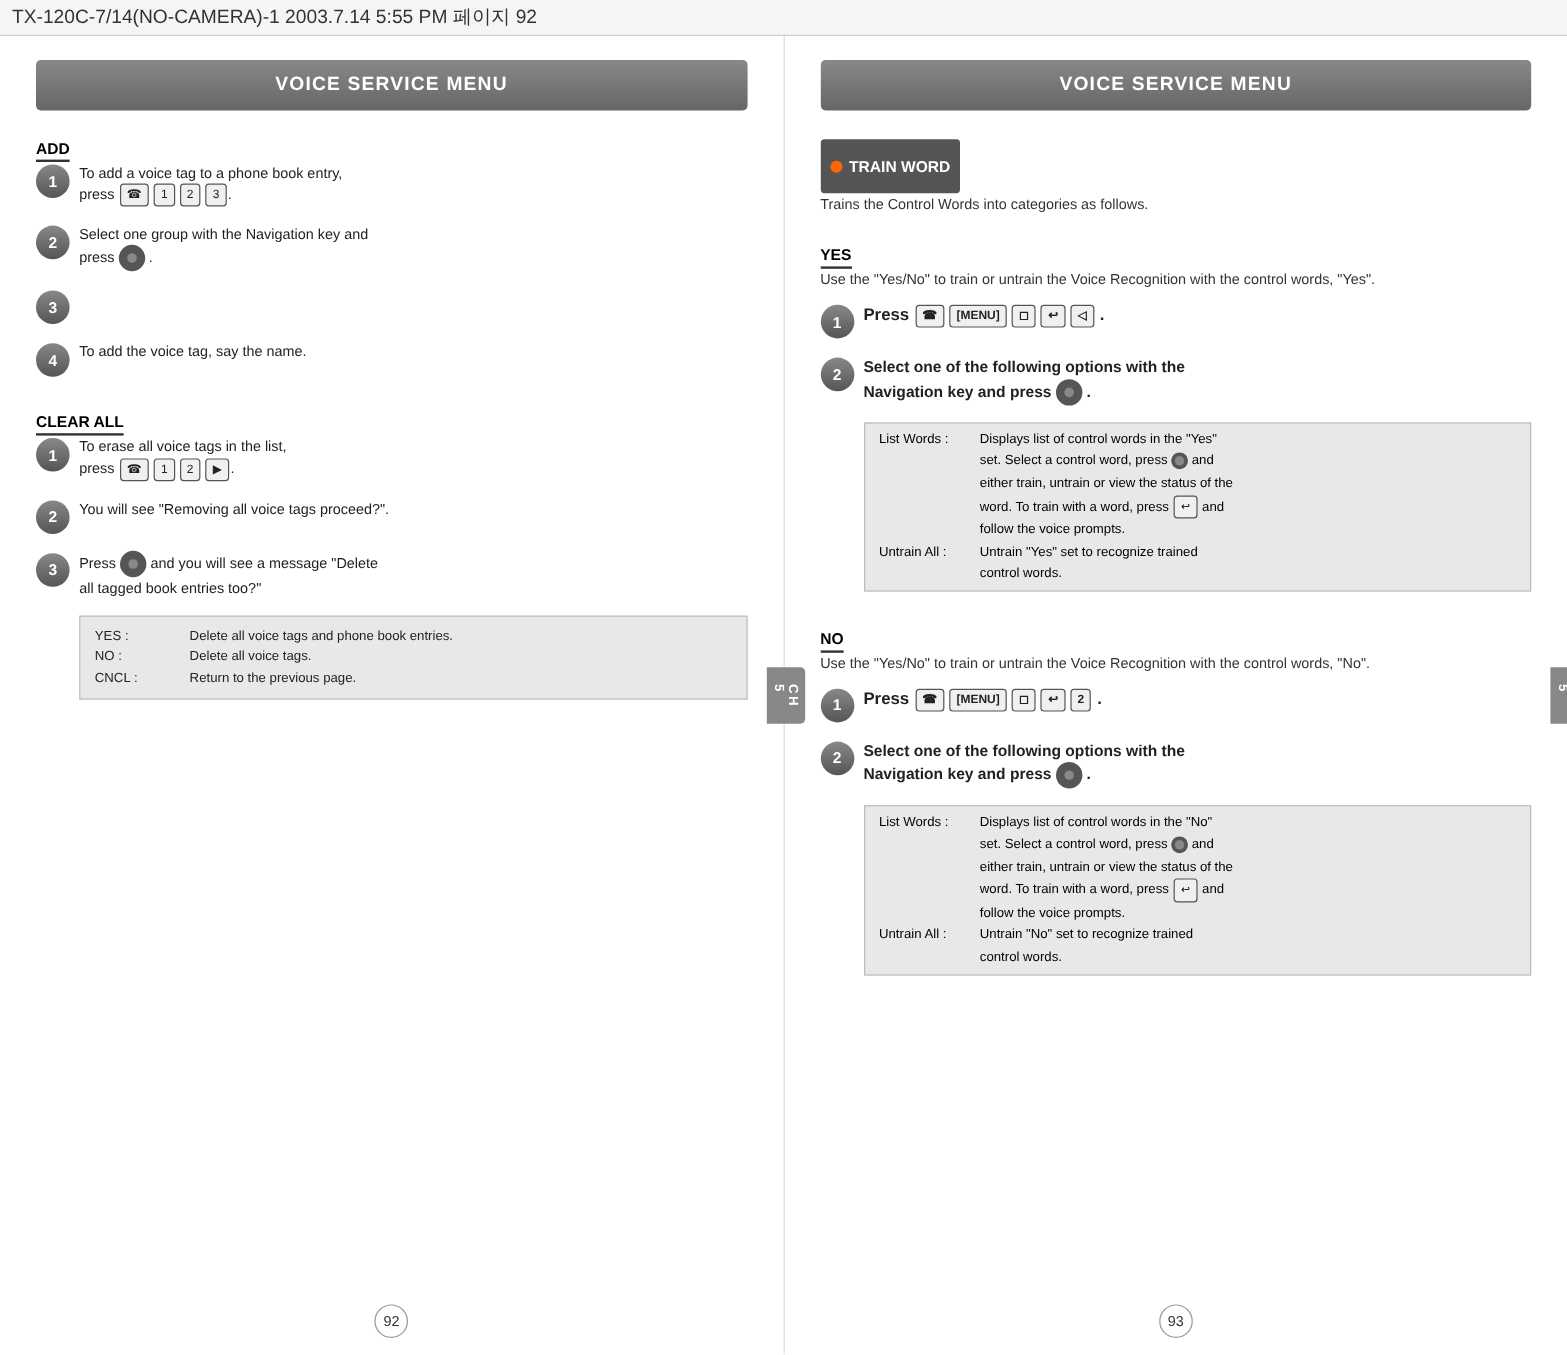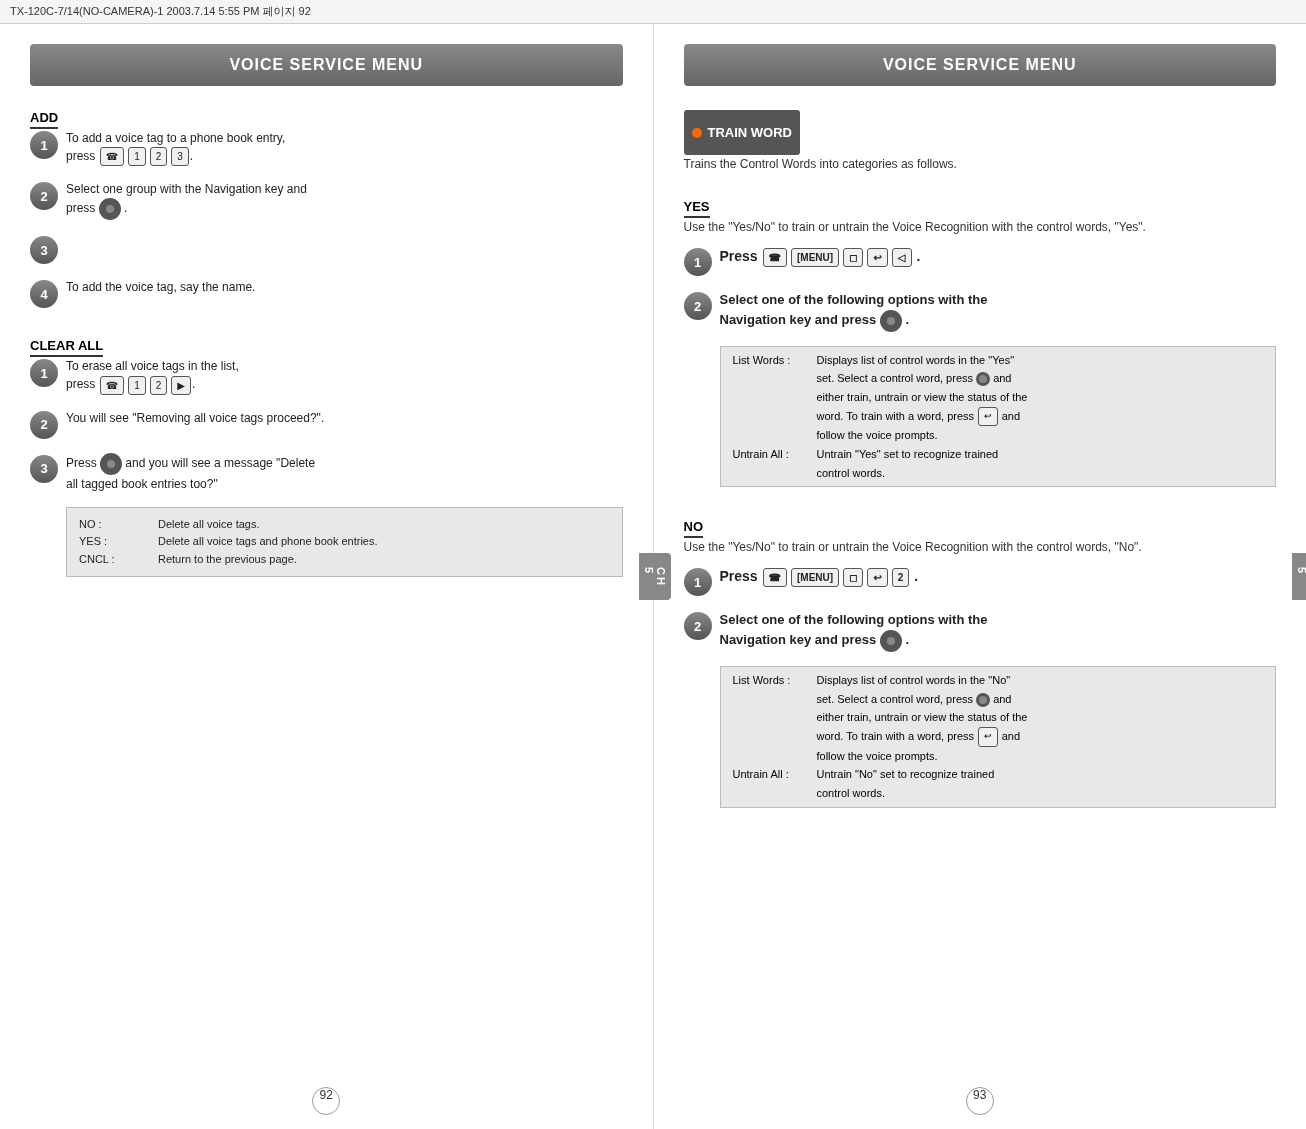--- a/index.html
+++ b/index.html
@@ -6,21 +6,21 @@
     body {
       font-family: Arial, sans-serif;
       background: #fff;
       width: 1306px;
       min-height: 1129px;
       display: flex;
       flex-direction: column;
     }
 
     .top-bar {
-      font-size: 11px;
+      font-size: 16px;
       color: #333;
       padding: 4px 10px;
       border-bottom: 1px solid #ccc;
       background: #f5f5f5;
     }
 
     .pages-container {
       display: flex;
       flex: 1;
     }
@@ -132,21 +132,21 @@
       position: absolute;
       bottom: 14px;
       left: 50%;
       transform: translateX(-50%);
       background: white;
       border: 1px solid #999;
       border-radius: 50%;
       width: 28px;
       height: 28px;
       display: flex;
-      align-items: flex-start;
+      align-items: center;
       justify-content: center;
       font-size: 12px;
       color: #333;
     }
 
     .ch-tab {
       position: absolute;
       right: -18px;
       top: 50%;
       transform: translateY(-50%);
@@ -316,26 +316,26 @@
         <div class="step-text">
           <span>Press</span>
           <span class="ok-btn"></span>
           and you will see a message "Delete<br>all tagged book entries too?"
         </div>
       </div>
 
       
       <div class="info-box">
         <div class="info-grid-row">
+          <span class="info-grid-label">YES :</span>
+          <span class="info-grid-value">Delete all voice tags and phone book entries.</span>
+        </div>
+        <div class="info-grid-row">
           <span class="info-grid-label">NO :</span>
           <span class="info-grid-value">Delete all voice tags.</span>
-        </div>
-        <div class="info-grid-row">
-          <span class="info-grid-label">YES :</span>
-          <span class="info-grid-value">Delete all voice tags and phone book entries.</span>
         </div>
         <div class="info-grid-row">
           <span class="info-grid-label">CNCL :</span>
           <span class="info-grid-value">Return to the previous page.</span>
         </div>
       </div>
     </div>
 
     <div class="page-num">
       <span>92</span>

